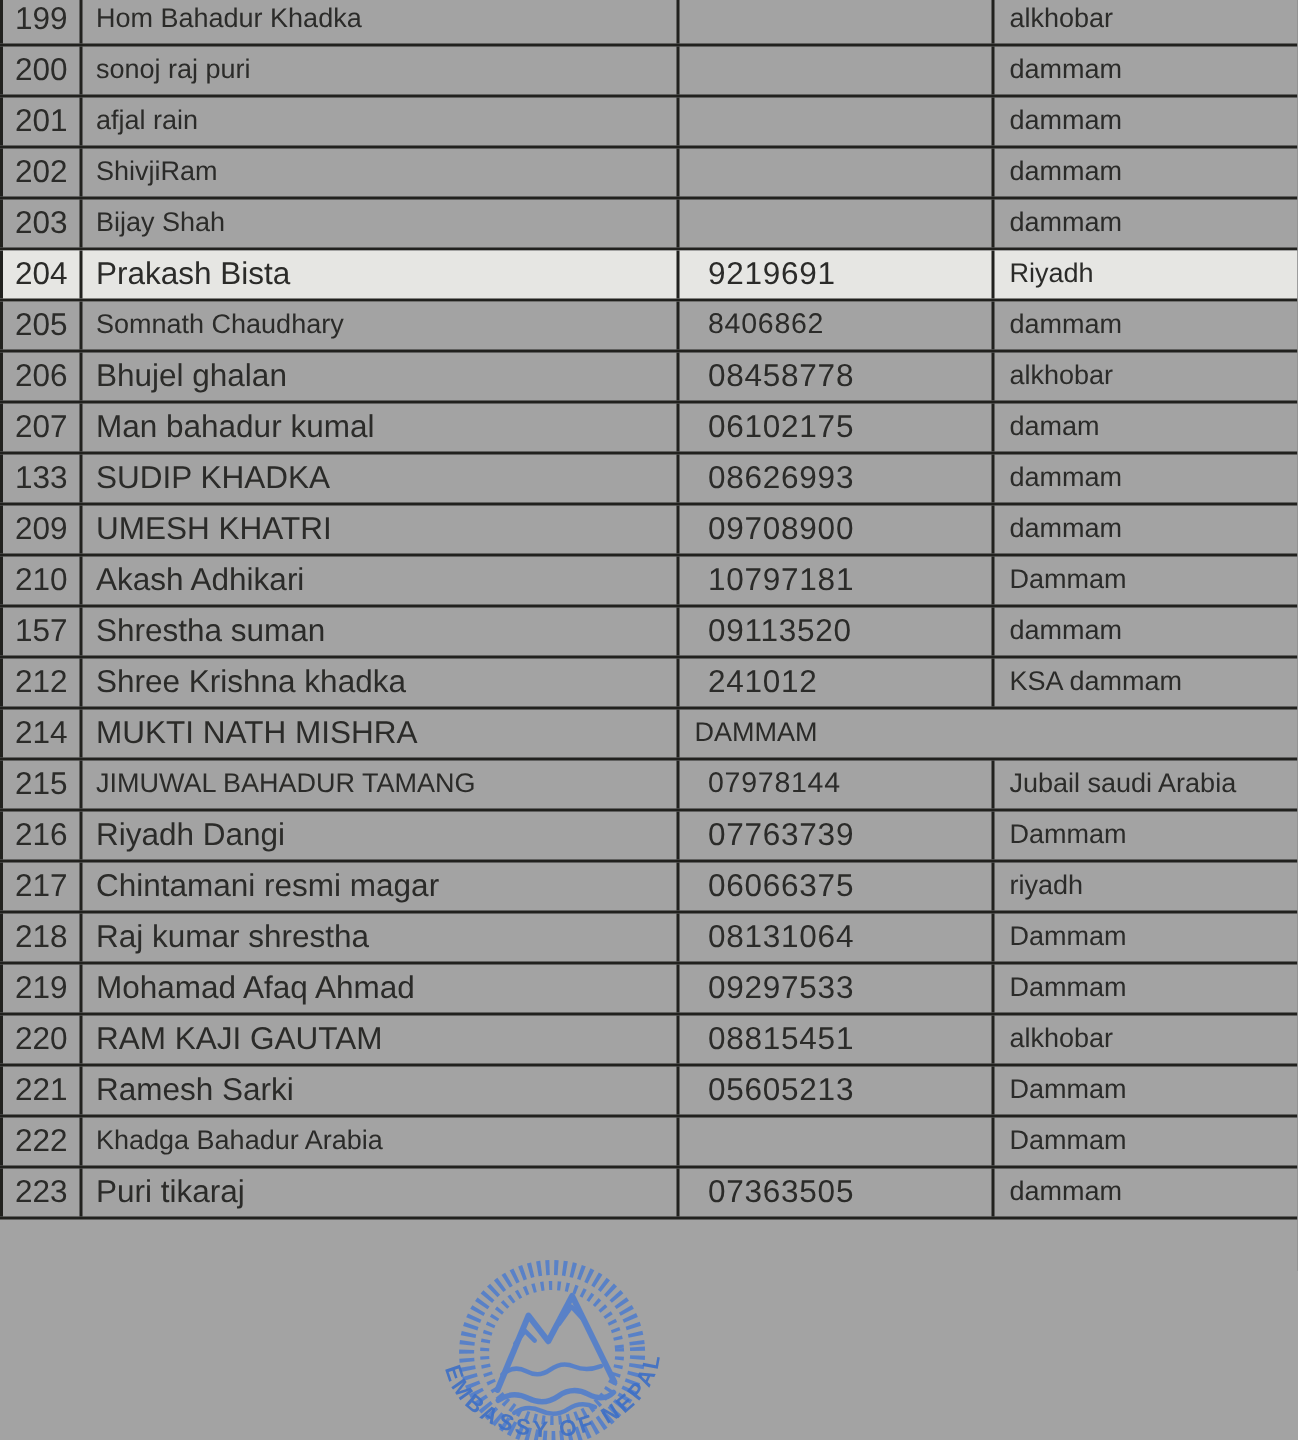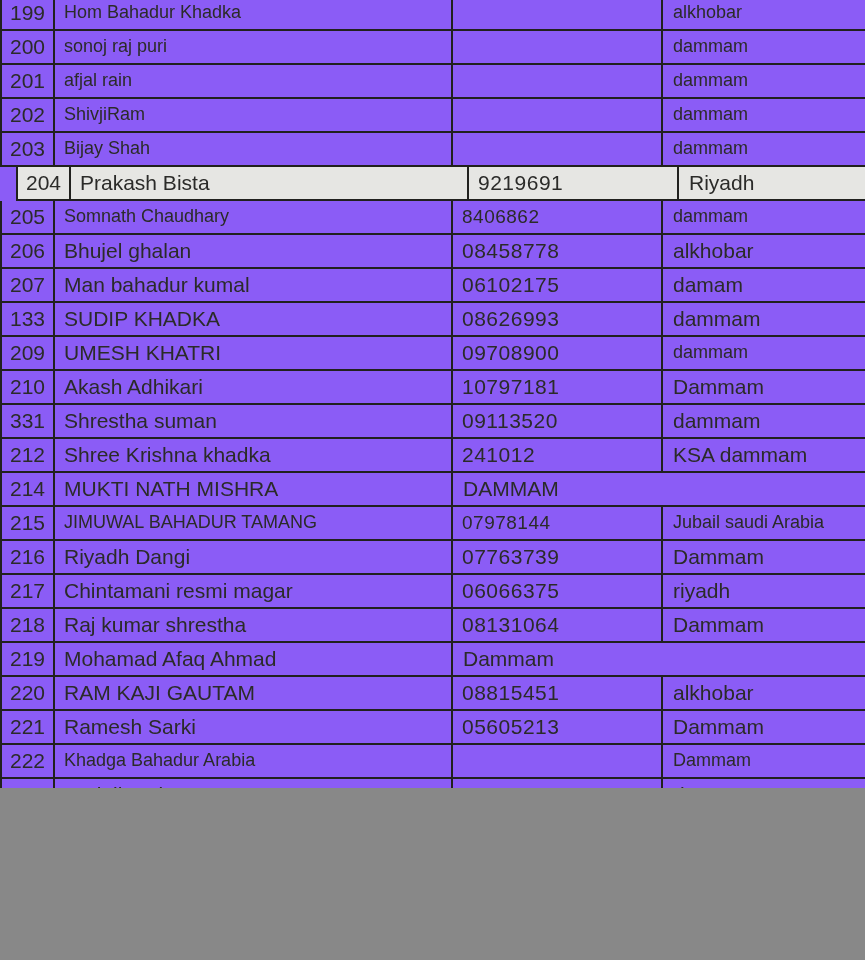--- a/index.html
+++ b/index.html
@@ -1,33 +1,33 @@
 <!DOCTYPE html>
 <html><head>
 <meta charset="utf-8">
 <style>
   html,body{margin:0;padding:0;background:#888;}
   .page{
-    position:relative;width:865px;height:788px;overflow:hidden;
-    background:#8b5cf6;
+    position:relative;width:865px;height:960px;overflow:hidden;
+    background:#a3a3a3;
     font-family:"Liberation Sans","DejaVu Sans",sans-serif;
     color:#2b2b29;
   }
   .table{position:absolute;left:0;top:-3px;width:865px;}
   .row{display:flex;height:32px;border-bottom:2px solid #21211e;}
-  .row.hl{background:#e6e6e3;margin-left:16px;}
+  .row.hl{background:#e6e6e3;}
   .cell{
     box-sizing:border-box;line-height:31px;white-space:nowrap;overflow:hidden;
   }
   .c-num{width:55px;border-left:2px solid #21211e;border-right:2px solid #21211e;
          text-align:center;font-size:21px;}
   .c-name{width:398px;border-right:2px solid #21211e;padding-left:9px;font-size:21px;}
-  .c-phone{width:210px;border-right:2px solid #21211e;padding-left:9px;font-size:21px;
+  .c-phone{width:210px;border-right:2px solid #21211e;padding-left:19px;font-size:21px;
            letter-spacing:.5px;}
-  .c-city{flex:1;padding-left:10px;font-size:21px;}
+  .c-city{flex:1;padding-left:10px;font-size:18px;}
   .row.compact .c-name,.row.compact .c-city{font-size:18px;}
   .row.compact .c-phone{font-size:19px;}
   .c-city.compact{font-size:18px;}
   .stamp{
     position:absolute;left:272px;top:836px;width:192px;height:130px;
     transform:rotate(-4deg);
   }
 </style>
 </head>
 <body>
@@ -102,21 +102,21 @@
         <div class="cell c-phone">09708900</div>
         <div class="cell c-city compact">dammam</div>
       </div>
       <div class="row">
         <div class="cell c-num">210</div>
         <div class="cell c-name">Akash Adhikari</div>
         <div class="cell c-phone">10797181</div>
         <div class="cell c-city">Dammam</div>
       </div>
       <div class="row">
-        <div class="cell c-num">331</div>
+        <div class="cell c-num">157</div>
         <div class="cell c-name">Shrestha suman</div>
         <div class="cell c-phone">09113520</div>
         <div class="cell c-city">dammam</div>
       </div>
       <div class="row">
         <div class="cell c-num">212</div>
         <div class="cell c-name">Shree Krishna khadka</div>
         <div class="cell c-phone">241012</div>
         <div class="cell c-city">KSA dammam</div>
       </div>
@@ -145,20 +145,21 @@
       </div>
       <div class="row">
         <div class="cell c-num">218</div>
         <div class="cell c-name">Raj kumar shrestha</div>
         <div class="cell c-phone">08131064</div>
         <div class="cell c-city">Dammam</div>
       </div>
       <div class="row">
         <div class="cell c-num">219</div>
         <div class="cell c-name">Mohamad Afaq Ahmad</div>
+        <div class="cell c-phone">09297533</div>
         <div class="cell c-city">Dammam</div>
       </div>
       <div class="row">
         <div class="cell c-num">220</div>
         <div class="cell c-name">RAM KAJI GAUTAM</div>
         <div class="cell c-phone">08815451</div>
         <div class="cell c-city">alkhobar</div>
       </div>
       <div class="row">
         <div class="cell c-num">221</div>

